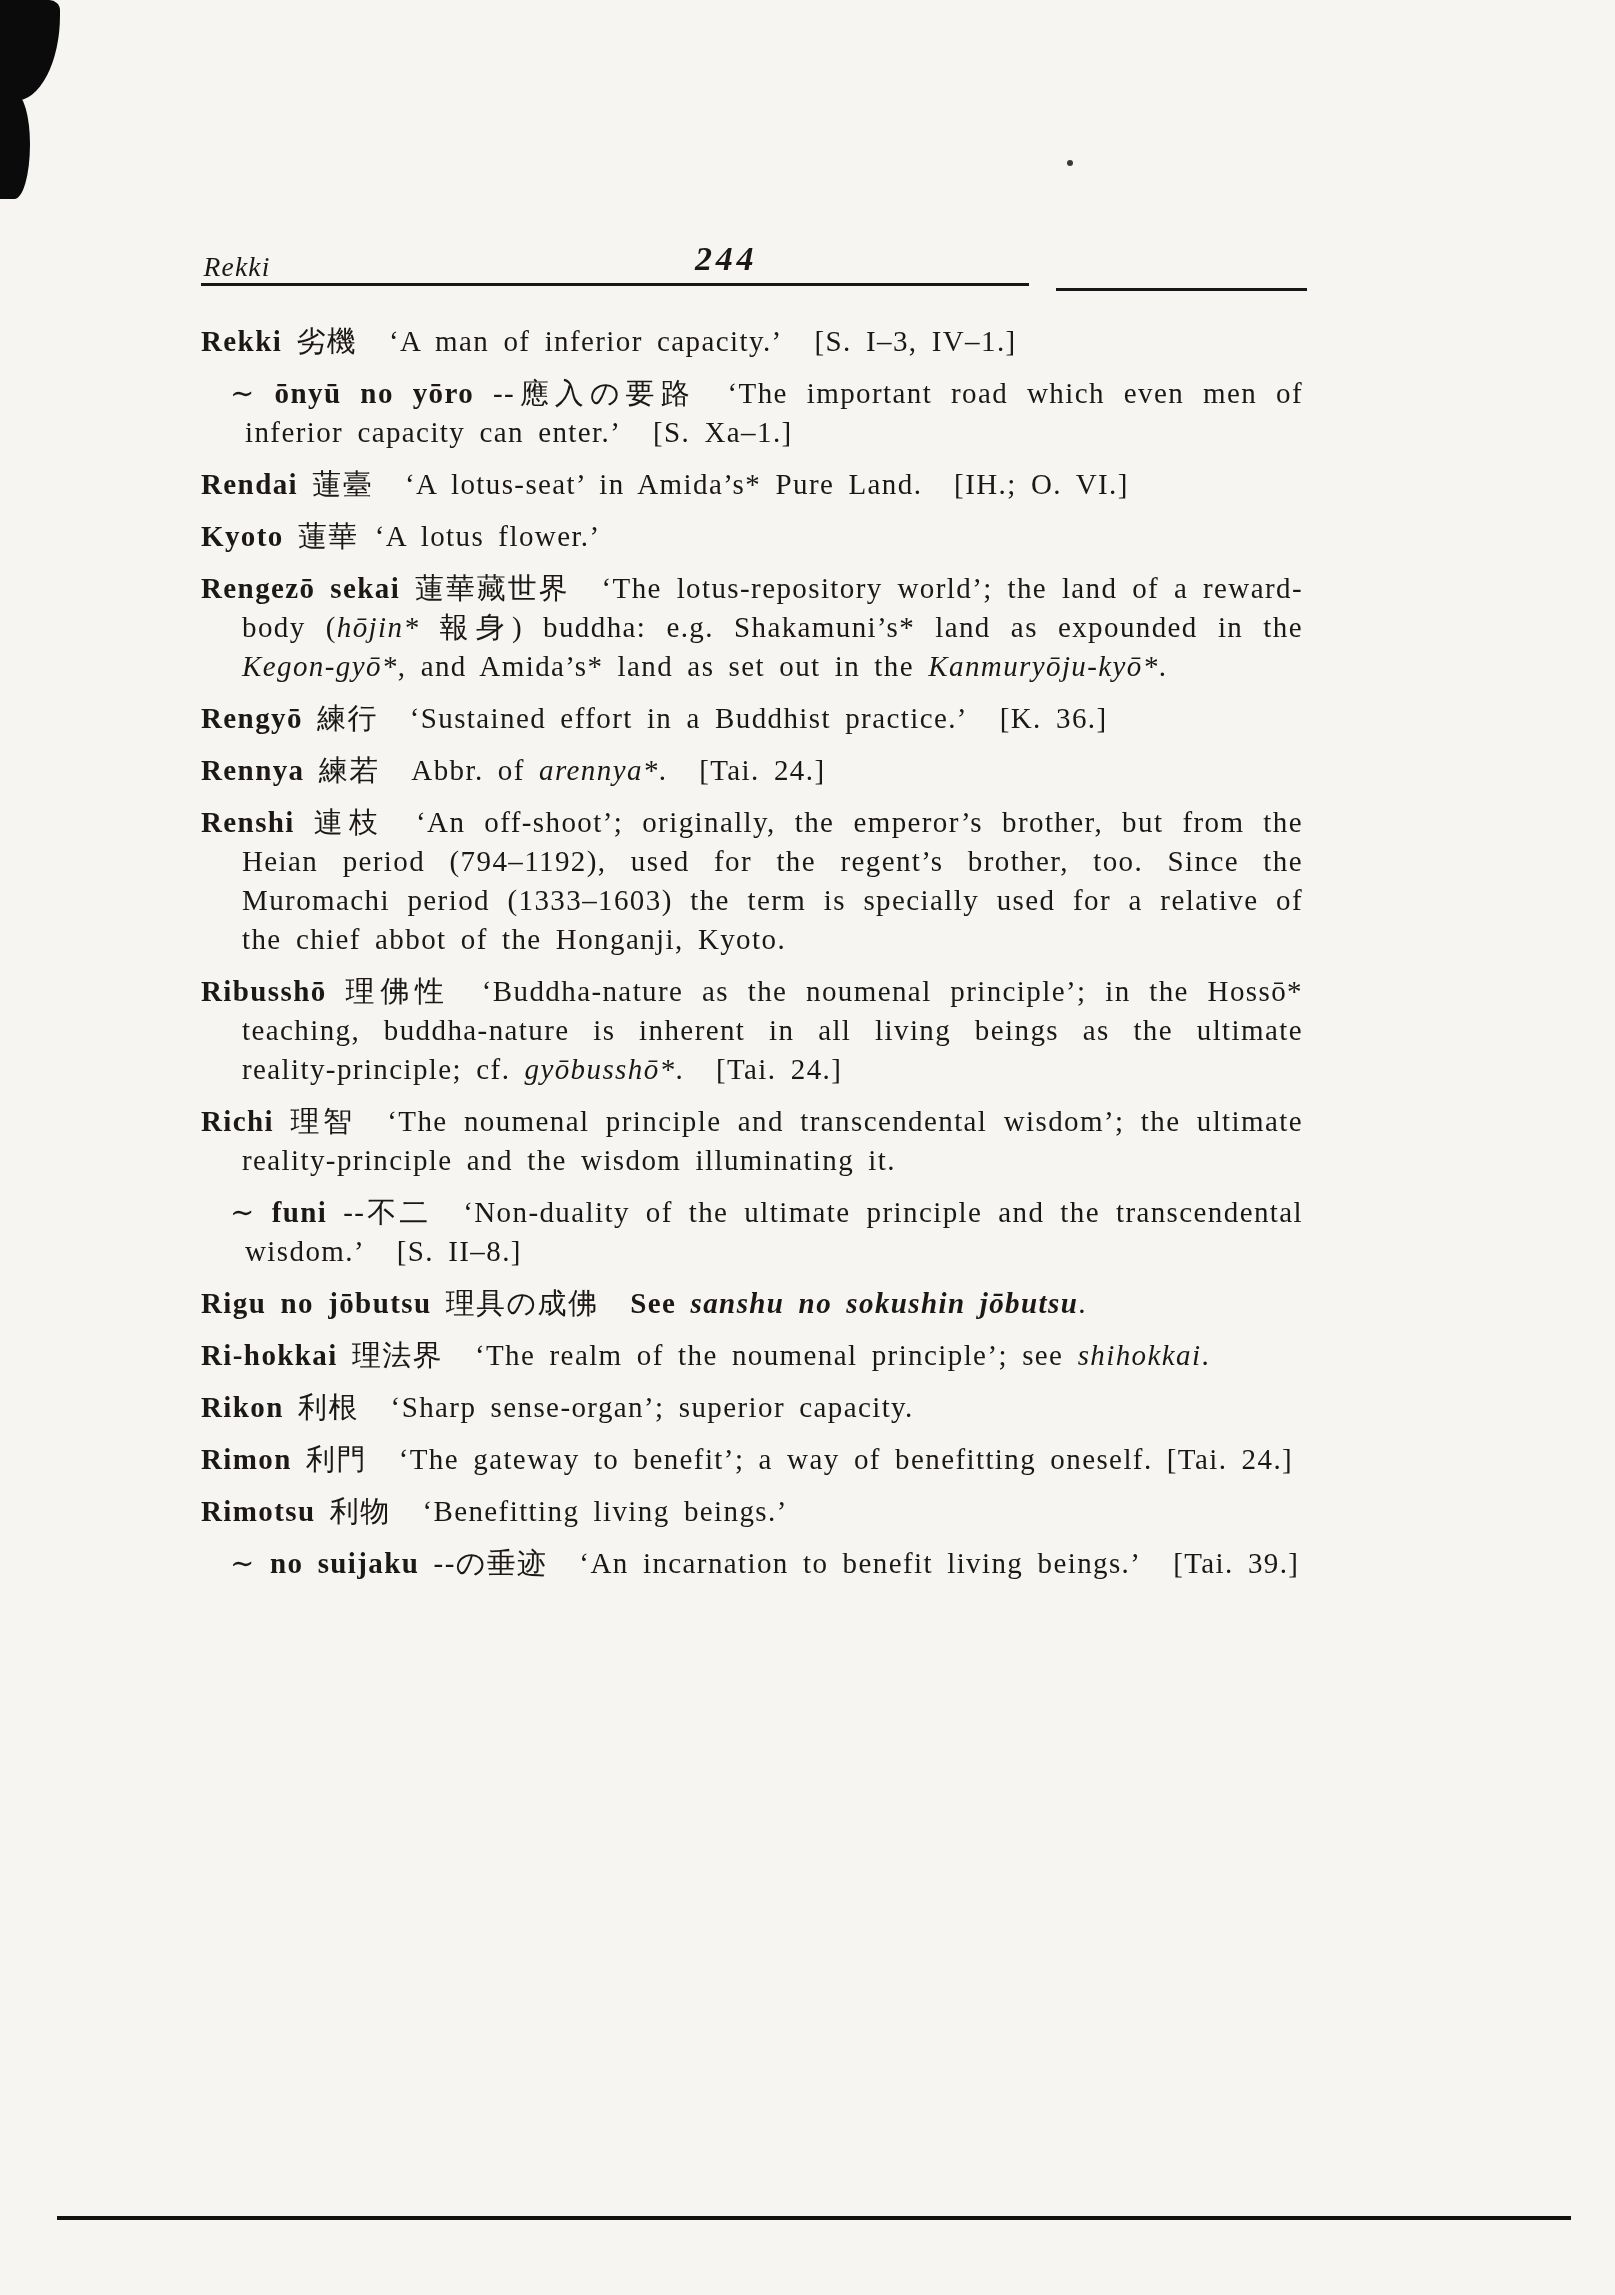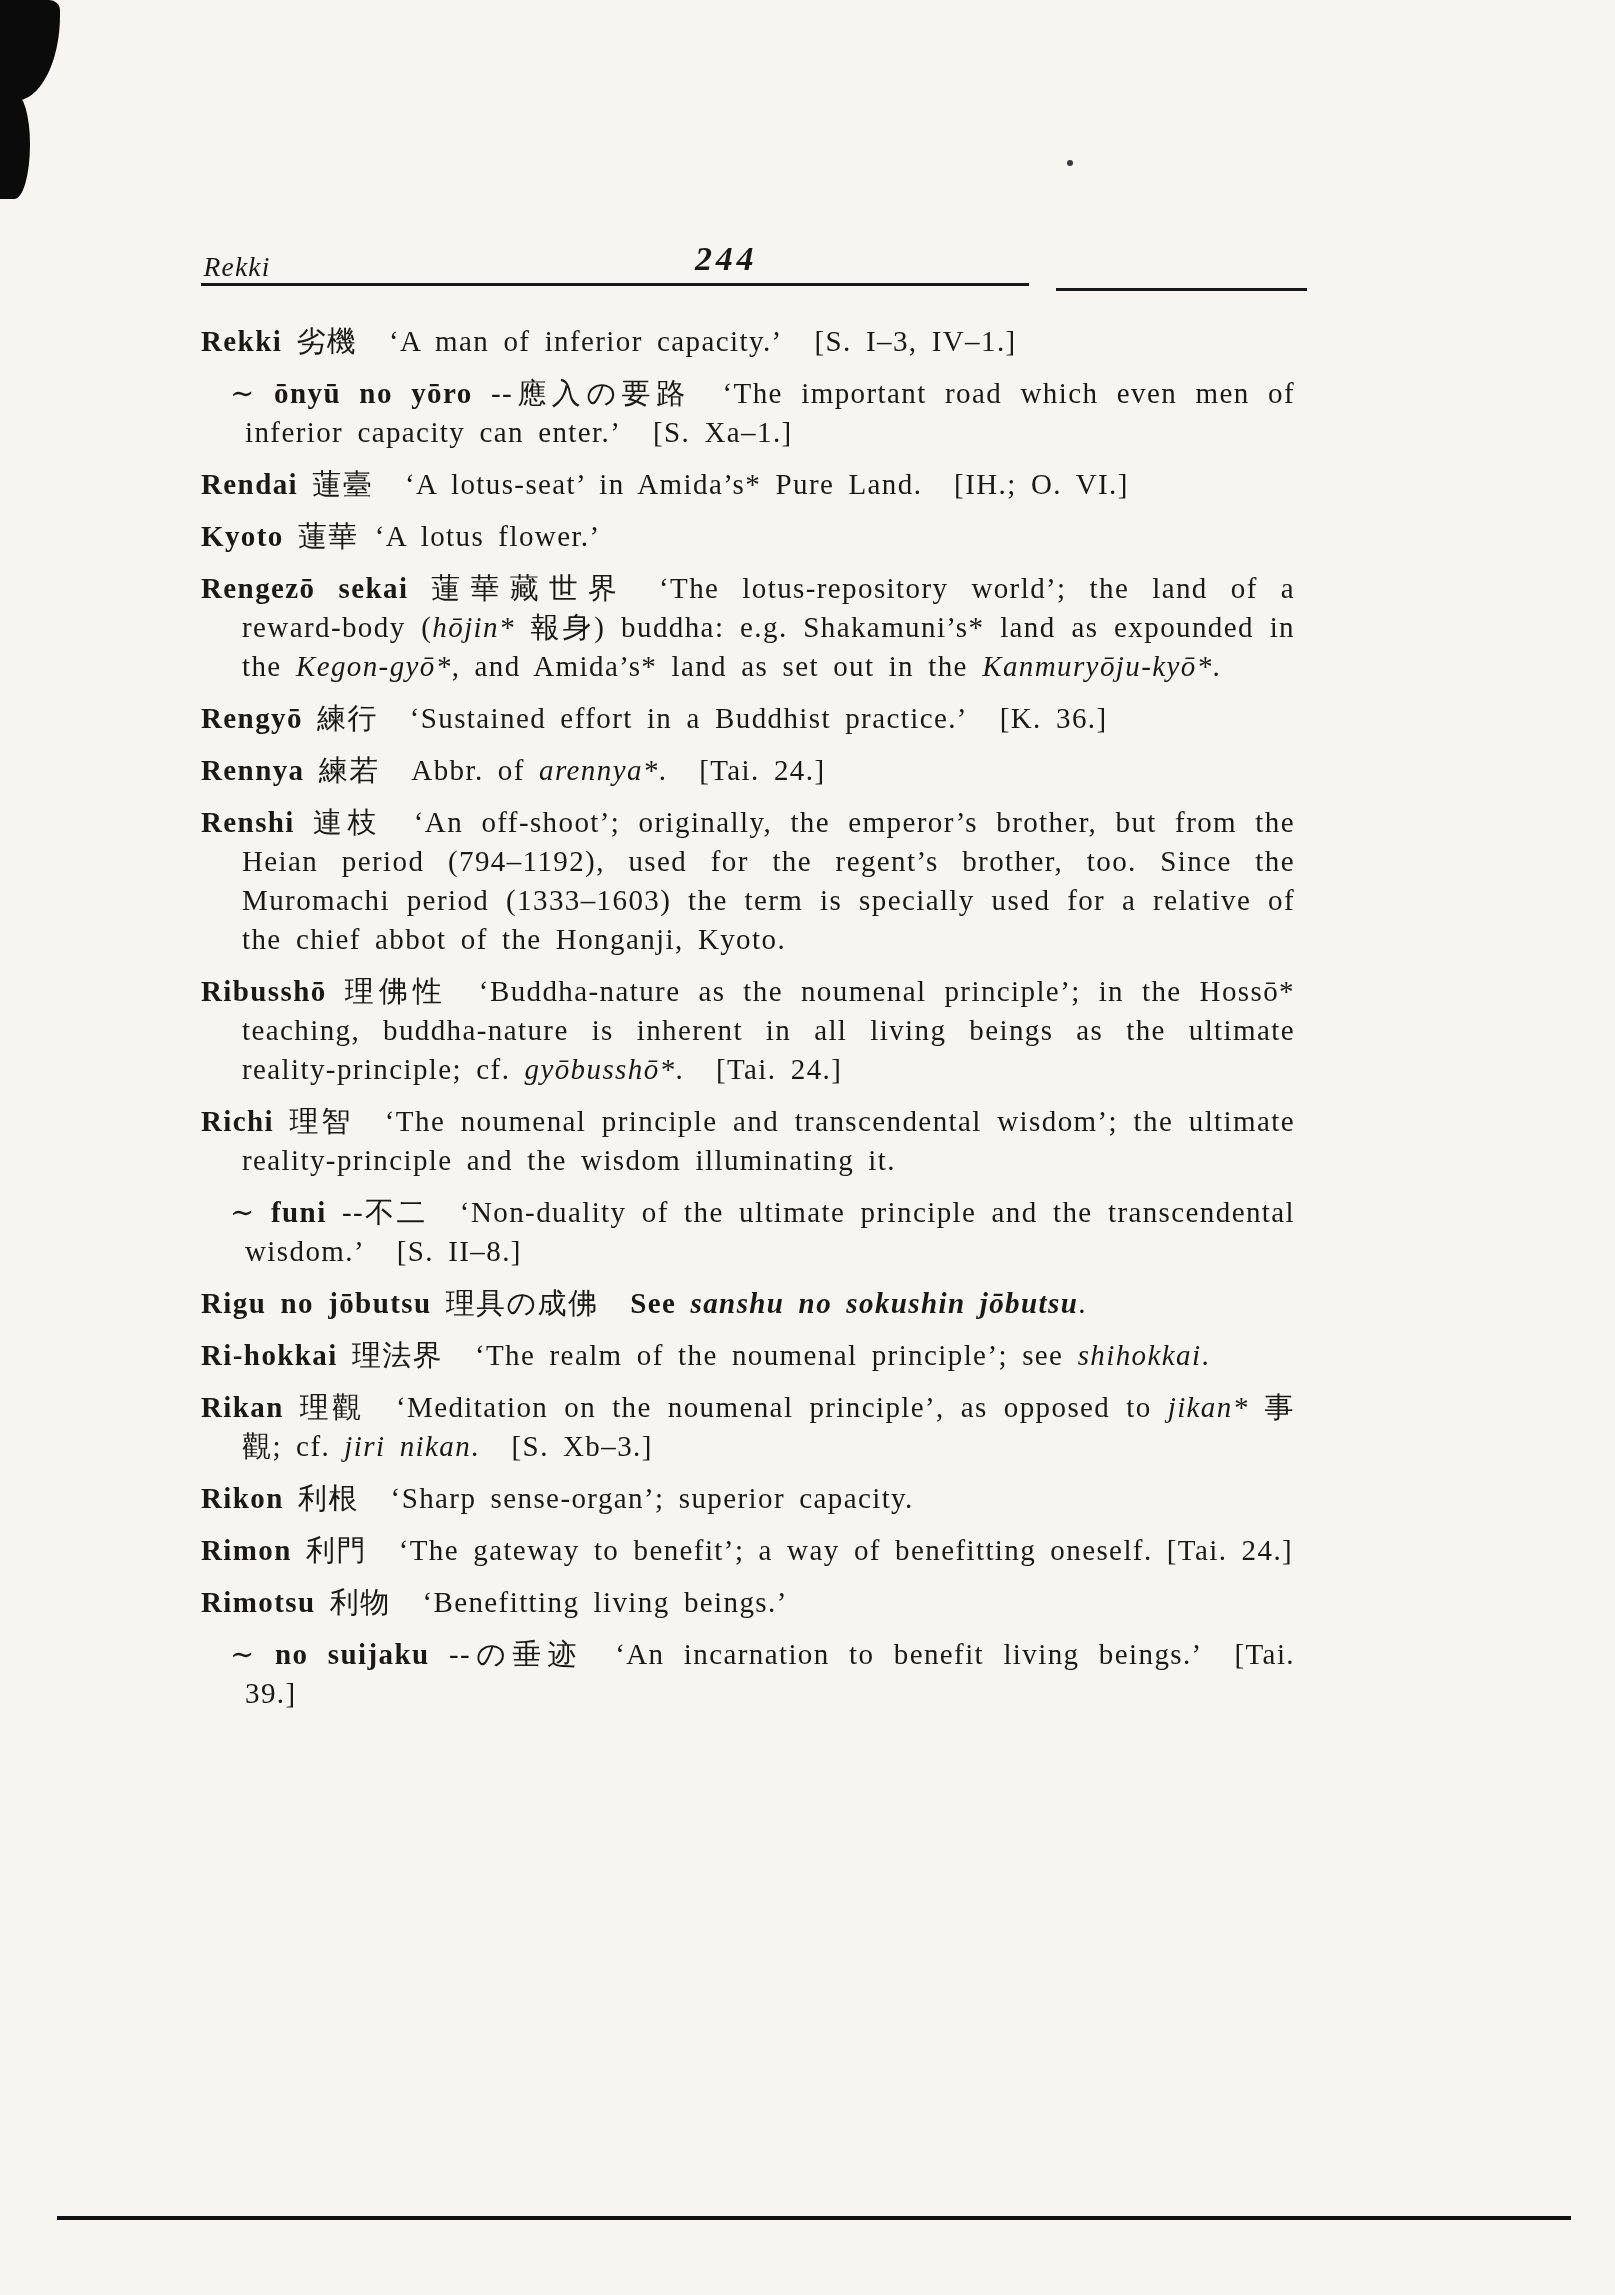--- a/index.html
+++ b/index.html
@@ -46,21 +46,21 @@
   .rule-right { left: 855px; top: 46px; width: 251px;  height: 2.5px; }
 
   .entries { margin-top: 31px; }
 
   .entry {
     font-size: 29px;
     line-height: 39px;
     letter-spacing: 1.4px;
     word-spacing: 5.6px;
     text-align: justify;
-    margin: 0 12px 13px 0;
+    margin: 0 4px 13px 0;
   }
   .entry.main { padding-left: 41px; text-indent: -41px; }
   .entry.sub  { padding-left: 44px; text-indent: -15px; }
 
   .seg-b  { font-weight: bold; }
   .seg-i  { font-style: italic; }
   .seg-bi { font-weight: bold; font-style: italic; }
   .seg-n  { font-weight: normal; }
 
   .bottom-rule {
@@ -109,21 +109,20 @@
       <p class="entry main"><span class="seg-b">Kyoto</span><span class="seg-n"> 蓮華 ‘A lotus flower.’</span></p>
       <p class="entry main"><span class="seg-b">Rengezō sekai</span><span class="seg-n"> 蓮華藏世界  ‘The lotus-repository world’; the land of a reward-body (</span><span class="seg-i">hōjin*</span><span class="seg-n"> 報身) buddha: e.g. Shakamuni’s* land as expounded in the </span><span class="seg-i">Kegon-gyō*</span><span class="seg-n">, and Amida’s* land as set out in the </span><span class="seg-i">Kanmuryōju-kyō*</span><span class="seg-n">.</span></p>
       <p class="entry main"><span class="seg-b">Rengyō</span><span class="seg-n"> 練行  ‘Sustained effort in a Buddhist practice.’  [K. 36.]</span></p>
       <p class="entry main"><span class="seg-b">Rennya</span><span class="seg-n"> 練若  Abbr. of </span><span class="seg-i">arennya*</span><span class="seg-n">.  [Tai. 24.]</span></p>
       <p class="entry main"><span class="seg-b">Renshi</span><span class="seg-n"> 連枝  ‘An off-shoot’; originally, the emperor’s brother, but from the Heian period (794–1192), used for the regent’s brother, too. Since the Muromachi period (1333–1603) the term is specially used for a relative of the chief abbot of the Honganji, Kyoto.</span></p>
       <p class="entry main"><span class="seg-b">Ribusshō</span><span class="seg-n"> 理佛性  ‘Buddha-nature as the noumenal principle’; in the Hossō* teaching, buddha-nature is inherent in all living beings as the ultimate reality-principle; cf. </span><span class="seg-i">gyōbusshō*</span><span class="seg-n">.  [Tai. 24.]</span></p>
       <p class="entry main"><span class="seg-b">Richi</span><span class="seg-n"> 理智  ‘The noumenal principle and transcendental wisdom’; the ultimate reality-principle and the wisdom illuminating it.</span></p>
       <p class="entry sub"><span class="seg-n">∼ </span><span class="seg-b">funi</span><span class="seg-n"> --不二  ‘Non-duality of the ultimate principle and the transcendental wisdom.’  [S. II–8.]</span></p>
       <p class="entry main"><span class="seg-b">Rigu no jōbutsu</span><span class="seg-n"> 理具の成佛  </span><span class="seg-b">See </span><span class="seg-bi">sanshu no sokushin jōbutsu</span><span class="seg-n">.</span></p>
       <p class="entry main"><span class="seg-b">Ri-hokkai</span><span class="seg-n"> 理法界  ‘The realm of the noumenal principle’; see </span><span class="seg-i">shihokkai</span><span class="seg-n">.</span></p>
-      <p class="entry main"><span class="seg-b">Rikan</span><span class="seg-n"> 理觀  ‘Meditation on the noumenal principle’, as opposed to </span><span class="seg-i">jikan*</span><span class="seg-n"> 事觀; cf. </span><span class="seg-i">jiri nikan</span><span class="seg-n">.  [S. Xb–3.]</span></p>
       <p class="entry main"><span class="seg-b">Rikon</span><span class="seg-n"> 利根  ‘Sharp sense-organ’; superior capacity.</span></p>
       <p class="entry main"><span class="seg-b">Rimon</span><span class="seg-n"> 利門  ‘The gateway to benefit’; a way of benefitting oneself. [Tai. 24.]</span></p>
       <p class="entry main"><span class="seg-b">Rimotsu</span><span class="seg-n"> 利物  ‘Benefitting living beings.’</span></p>
       <p class="entry sub"><span class="seg-n">∼ </span><span class="seg-b">no suijaku</span><span class="seg-n"> --の垂迹  ‘An incarnation to benefit living beings.’  [Tai. 39.]</span></p>
     </div>
 
 </div>
 
 <div class="bottom-rule"></div>
 

